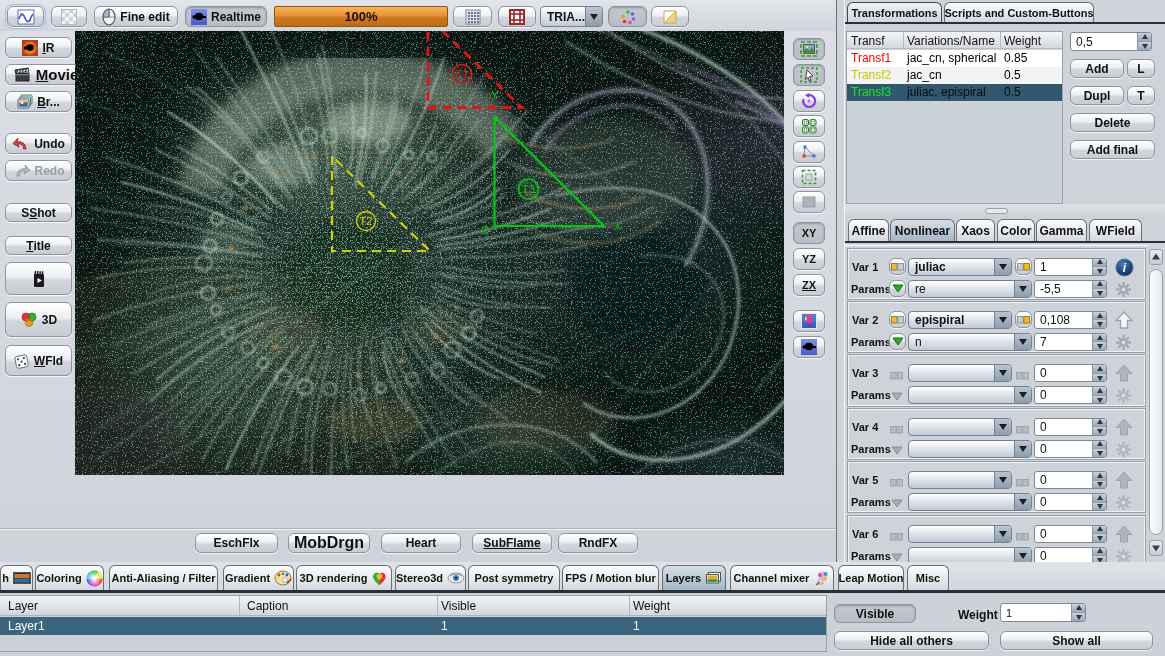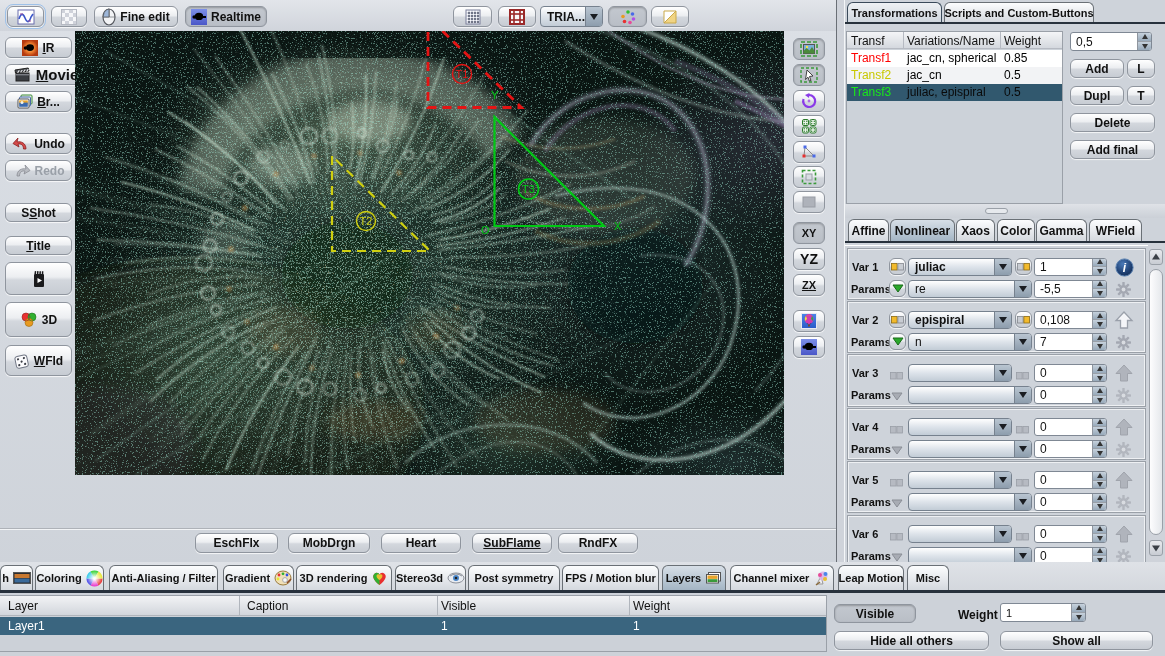--- a/index.html
+++ b/index.html
@@ -88,20 +88,23 @@
             </linearGradient>
           </defs>
           <rect width="16" height="16" fill="url(#mg)"></rect>
           <path d="M11,8 a3.6,4.2 0 1,1 -7.2,0 a3.6,4.2 0 1,1 7.2,0" fill="#000" transform="rotate(90 8 8)"></path>
           <circle cx="3.2" cy="8" r="1.8" fill="#000"></circle>
           <rect x="12" y="7" width="3" height="2" fill="#000"></rect>
         </svg>
       </span>
       <span>Realtime</span>
     </div>
+<div style="position:absolute;left:274px;top:6px;width:174px;height:21px;border:1px solid #8a5a14;border-radius:2px;
+background:linear-gradient(#f6b45e,#e8923a 45%,#d2791e 55%,#c06a14);display:flex;align-items:center;justify-content:center;
+font-weight:bold;font-size:13px;color:#1a1005">100%</div>
 <div class="btn" style="left:453px;top:6px;width:39px;height:21px;font-size:12px;">
       <span class="ic">
         <svg width="16" height="16" viewBox="0 0 16 16" xmlns="http://www.w3.org/2000/svg">
           <rect x="1" y="1" width="14" height="14" fill="#fbfbfd" stroke="#7a7f9a"></rect>
           <line x1="4" y1="1" x2="4" y2="15" stroke="#9aa0b5" stroke-width="0.7"></line>
           <line x1="7" y1="1" x2="7" y2="15" stroke="#9aa0b5" stroke-width="0.7"></line>
           <line x1="10" y1="1" x2="10" y2="15" stroke="#9aa0b5" stroke-width="0.7"></line>
           <line x1="13" y1="1" x2="13" y2="15" stroke="#9aa0b5" stroke-width="0.7"></line>
           <line x1="1" y1="4" x2="15" y2="4" stroke="#9aa0b5" stroke-width="0.7"></line>
           <line x1="1" y1="7" x2="15" y2="7" stroke="#9aa0b5" stroke-width="0.7"></line>
@@ -593,21 +596,21 @@
 <text x="406" y="203" fill="#00c814">O</text>
 <circle cx="453.5" cy="158" r="10" stroke="#00c814" stroke-width="1.6" fill="none"></circle>
 <text x="453.5" y="162" fill="#00c814" text-anchor="middle">T3</text>
 </g>
       </svg>
 </div>
 <div style="position:absolute;left:0;top:528px;width:837px;height:2px;background:#aeb2b8;border-bottom:1px solid #f2f4f6"></div>
 <div class="btn" style="left:195px;top:533px;width:83px;height:20px;font-size:12px;">
       <span>EschFlx</span>
     </div>
-<div class="btn" style="left:288px;top:533px;width:82px;height:20px;font-size:12px;">
+<div class="btn" style="left:288px;top:533px;width:82px;height:20px;font-size:16px;">
       <span>MobDrgn</span>
     </div>
 <div class="btn" style="left:381px;top:533px;width:80px;height:20px;font-size:12px;">
       <span>Heart</span>
     </div>
 <div class="btn" style="left:472px;top:533px;width:80px;height:20px;font-size:12px;text-decoration:underline;">
       <span>SubFlame</span>
     </div>
 <div class="btn" style="left:558px;top:533px;width:80px;height:20px;font-size:12px;">
       <span>RndFX</span>
@@ -694,21 +697,21 @@
 <div class="btn dis" style="left:793px;top:191px;width:32px;height:22px;font-size:12px;">
       <span class="ic">
         <svg width="18" height="16" viewBox="0 0 18 16" xmlns="http://www.w3.org/2000/svg">
           <rect x="3" y="3" width="12" height="10" fill="#aeb2ba" stroke="#989ca4"></rect>
         </svg>
       </span>
     </div>
 <div class="btn pressed" style="left:793px;top:222px;width:32px;height:22px;font-size:11px;">
       <span>XY</span>
     </div>
-<div class="btn" style="left:793px;top:248px;width:32px;height:22px;font-size:14px;">
+<div class="btn" style="left:793px;top:248px;width:32px;height:22px;font-size:11px;">
       <span>YZ</span>
     </div>
 <div class="btn" style="left:793px;top:274px;width:32px;height:22px;font-size:11px;text-decoration:underline;">
       <span>ZX</span>
     </div>
 <div class="btn" style="left:793px;top:310px;width:32px;height:22px;font-size:12px;">
       <span class="ic">
         <svg width="16" height="16" viewBox="0 0 16 16" xmlns="http://www.w3.org/2000/svg">
           <defs>
             <linearGradient id="bl" x1="0" y1="0" x2="0" y2="1">

